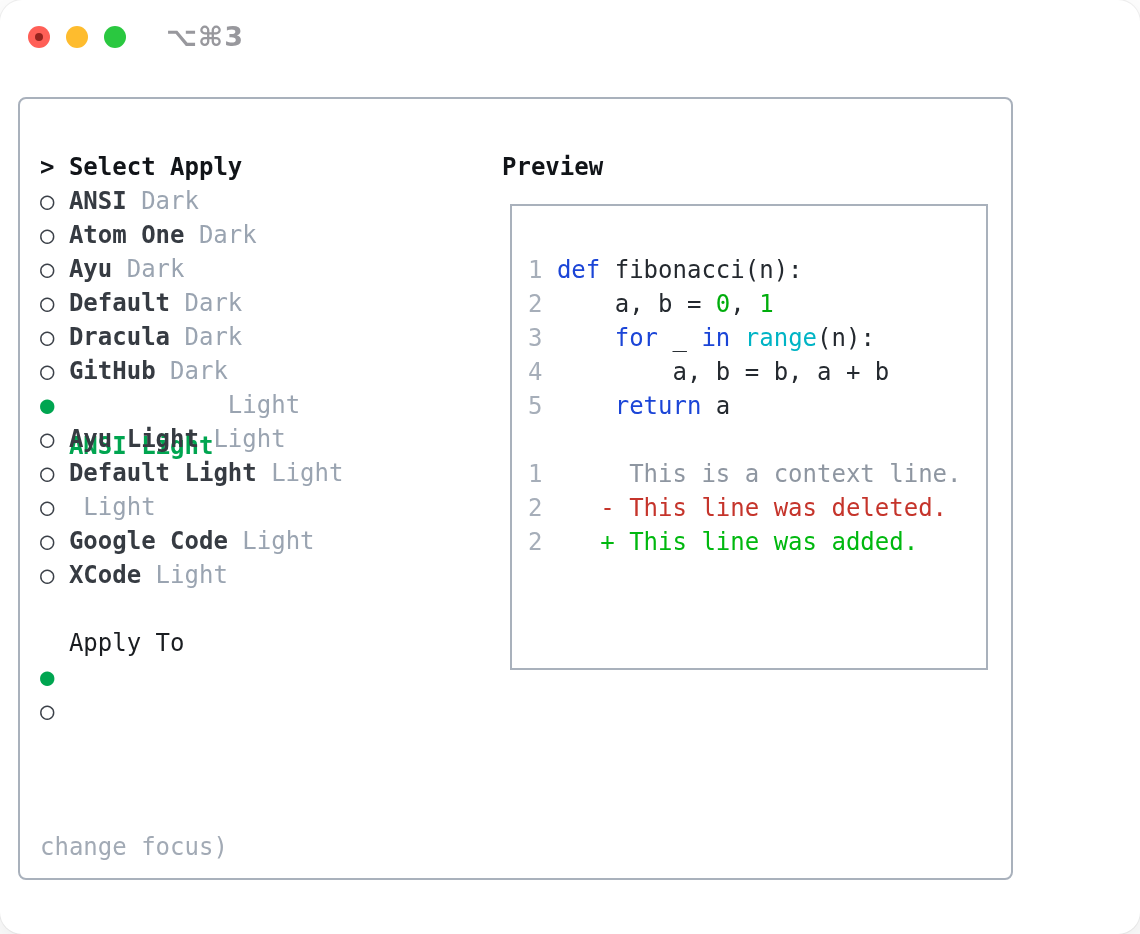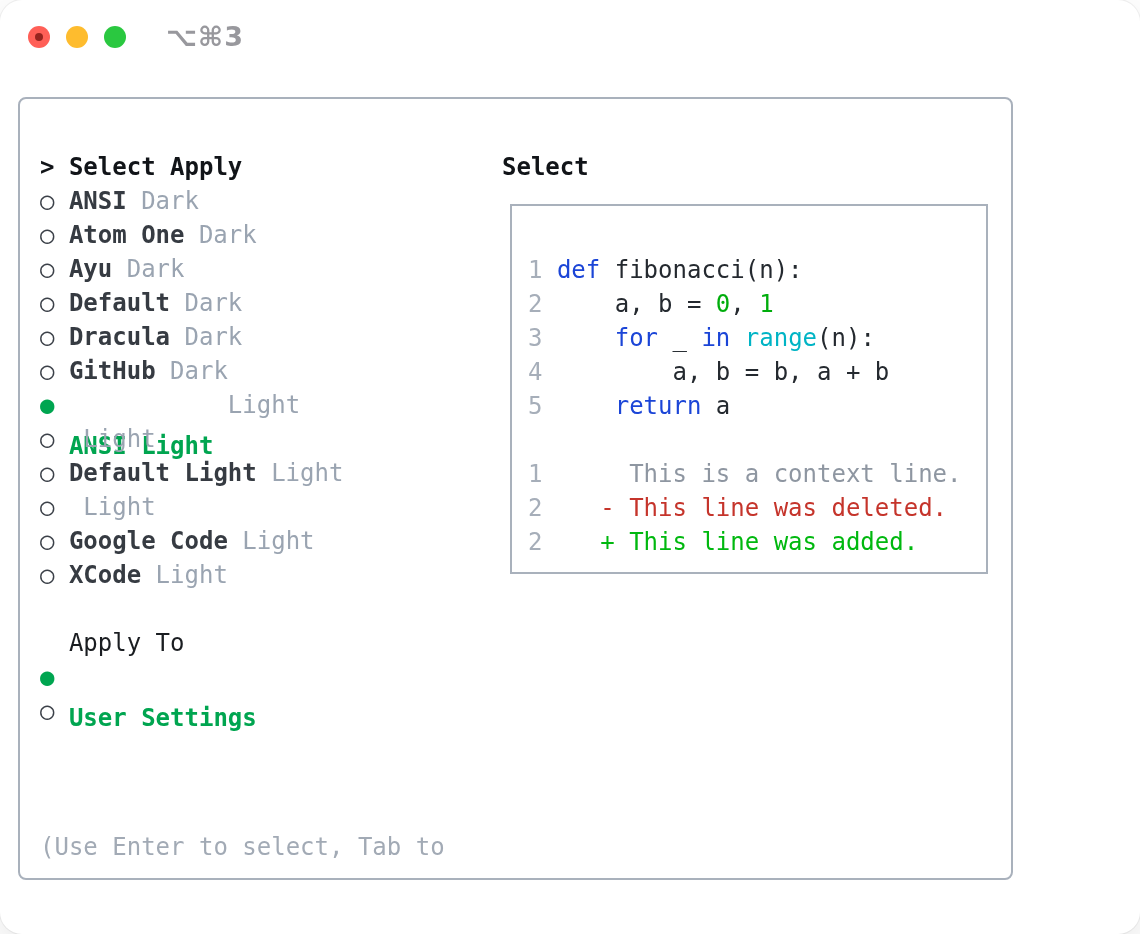--- a/index.html
+++ b/index.html
@@ -54,21 +54,21 @@
   .name.sel{color:var(--accent_green);margin-top:41px;}
   .tag{margin-left:1ch;color:var(--muted_gray);}
   .header-row{font-weight:700;color:var(--heading_black);}
   .header-row .bullet{color:var(--heading_black);font-weight:700;}
   .apply-header{color:#1a1d21;text-align:right;}
   .blank-row{height:34px;}
   .help{font-size:24px;line-height:34px;color:var(--help_gray);white-space:pre;}
   
   .preview-title{font-weight:700;color:var(--heading_black);}
   .preview-box{
-    margin-left:8px;margin-top:20px;width:478px;height:370px;
+    margin-left:8px;margin-top:20px;width:478px;height:466px;
     border:2px solid var(--border_gray);box-sizing:border-box;
     padding:47px 0 0 16px;background:#fff;overflow:hidden;
   }
   .preview-box pre{
     margin:0;font-family:"DejaVu Sans Mono","Liberation Mono",monospace;
     font-size:24px;line-height:34px;color:var(--code_text);
   }
   .c-fg{color:var(--code_text);}
   .c-kw{color:var(--keyword_blue);}
   .c-fn{color:var(--function_cyan);}
@@ -102,48 +102,47 @@
       </div>
 
       <div id="theme-list">
           <div class="row"><span class="bullet">○</span><span class="name">ANSI</span><span class="tag">Dark</span></div>
           <div class="row"><span class="bullet">○</span><span class="name">Atom One</span><span class="tag">Dark</span></div>
           <div class="row"><span class="bullet">○</span><span class="name">Ayu</span><span class="tag">Dark</span></div>
           <div class="row"><span class="bullet">○</span><span class="name">Default</span><span class="tag">Dark</span></div>
           <div class="row"><span class="bullet">○</span><span class="name">Dracula</span><span class="tag">Dark</span></div>
           <div class="row"><span class="bullet">○</span><span class="name">GitHub</span><span class="tag">Dark</span></div>
           <div class="row"><span class="bullet on">●</span><span class="name sel">ANSI Light</span><span class="tag">Light</span></div>
-          <div class="row"><span class="bullet">○</span><span class="tag">Light</span></div>
+          <div class="row"><span class="bullet">○</span><span class="name">Ayu Light</span><span class="tag">Light</span></div>
           <div class="row"><span class="bullet">○</span><span class="name">Default Light</span><span class="tag">Light</span></div>
           <div class="row"><span class="bullet">○</span><span class="tag">Light</span></div>
           <div class="row"><span class="bullet">○</span><span class="name">Google Code</span><span class="tag">Light</span></div>
           <div class="row"><span class="bullet">○</span><span class="name">XCode</span><span class="tag">Light</span></div>
         </div>
 
       <div class="blank-row"></div>
 
       <div class="row apply-header">
         <span class="bullet"></span><span>Apply To</span>
       </div>
 
       <div id="apply-list">
-          <div class="row"><span class="bullet on">●</span><span class="name sel">User Settings</span></div>
+          <div class="row"><span class="bullet on">●</span></div>
           <div class="row"><span class="bullet">○</span></div>
         </div>
 
       <div class="blank-row"></div>
 
       <div class="help">
-        <div>(Use Enter to select, Tab to</div>
         <div>change focus)</div>
       </div>
     </div>
 
     <div class="right-col">
-      <div class="row preview-title">Select</div>
+      <div class="row preview-title">Preview</div>
       <div class="preview-box">
         <pre id="preview-pre"><span class="c-ln">1 </span><span class="c-kw">def</span><span class="c-fg"> fibonacci(n):</span>
 <span class="c-ln">2 </span><span class="c-fg">    a, b = </span><span class="c-lit">0</span><span class="c-fg">, </span><span class="c-lit">1</span>
 <span class="c-ln">3 </span><span class="c-fg">    </span><span class="c-kw">for</span><span class="c-fg"> _ </span><span class="c-kw">in</span><span class="c-fg"> </span><span class="c-fn">range</span><span class="c-fg">(n):</span>
 <span class="c-ln">4 </span><span class="c-fg">        a, b = b, a + b</span>
 <span class="c-ln">5 </span><span class="c-fg">    </span><span class="c-kw">return</span><span class="c-fg"> a</span>
 
 <span class="c-ln">1    </span><span class="c-ctx">  </span><span class="c-ctx">This is a context line.</span>
 <span class="c-ln">2    </span><span class="c-del">- </span><span class="c-del">This line was deleted.</span>
 <span class="c-ln">2    </span><span class="c-add">+ </span><span class="c-add">This line was added.</span>

